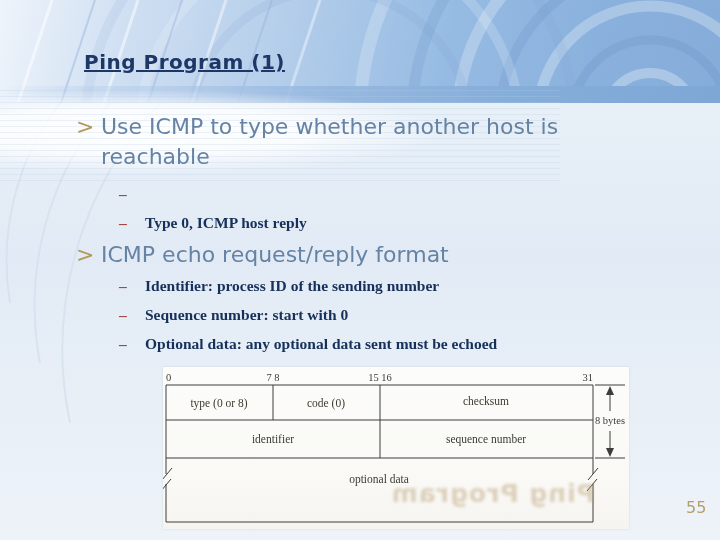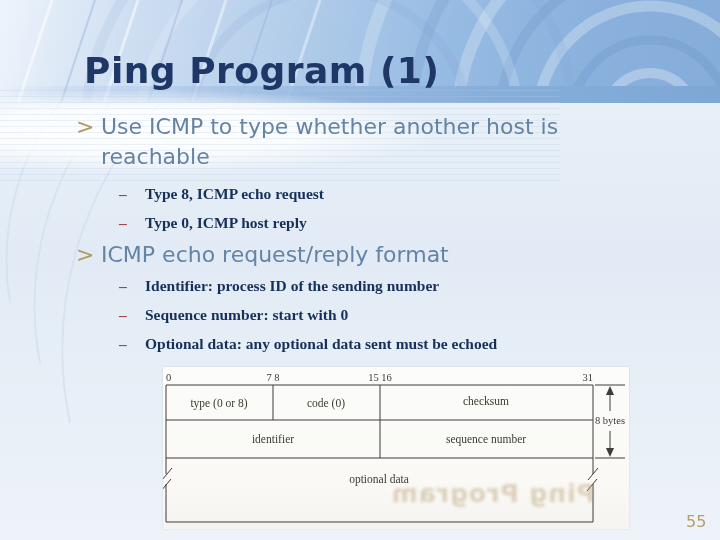--- a/index.html
+++ b/index.html
@@ -14,22 +14,22 @@
     background:linear-gradient(180deg,#f2f7fc 0%,#e7eff7 20%,#e2ebf5 48%,#e8eff7 75%,#eef3f9 100%);}
   .decor{position:absolute;left:0;top:0;pointer-events:none;}
   .banner{position:absolute;left:0;top:0;width:720px;height:103px;
     background:linear-gradient(100deg,#eef4fb 0%,#cfdff2 18%,#b3cdea 40%,#96bbe3 62%,#8ab1dd 82%,#86add9 100%);}
   .banner-band{position:absolute;left:0;top:86px;width:720px;height:17px;
     background:linear-gradient(90deg,rgba(173,200,233,0) 0%,rgba(173,200,233,0.55) 22%,rgba(150,184,224,0.9) 45%,#86aeda 70%,#7ea7d6 100%);}
   .glow{position:absolute;left:0;top:90px;width:560px;height:92px;
     background:
       repeating-linear-gradient(180deg,rgba(183,202,226,0.25) 0 1px,rgba(255,255,255,0) 1px 6px),
       radial-gradient(ellipse 75% 62% at 25% 45%,rgba(255,255,255,0.97) 0%,rgba(255,255,255,0.78) 42%,rgba(255,255,255,0) 74%);}
-  .title{position:absolute;left:84px;top:50px;font-size:36px;font-weight:700;
-    letter-spacing:0.5px;color:var(--title-color);}
+  .title{position:absolute;left:84px;top:50px;font-size:20px;font-weight:700;
+    letter-spacing:0.5px;color:var(--title-color);text-decoration:underline;}
   .b-l1{position:absolute;display:flex;width:560px;color:var(--body-color);
     font-size:22px;line-height:30px;}
   .b-l1 .mk{color:var(--marker-gold);width:25px;flex:0 0 25px;}
   .b-l2{position:absolute;display:flex;color:var(--sub-color);
     font-family:"Liberation Serif","DejaVu Serif",serif;font-weight:700;font-size:15.5px;line-height:18px;}
   .b-l2 .mk{color:var(--dash-red);width:26px;flex:0 0 26px;font-weight:700;}
   .pos-b1{left:76px;top:112px;}
   .pos-s1a{left:119px;top:185px;}
   .pos-s1b{left:119px;top:214px;}
   .pos-b2{left:76px;top:240px;}
@@ -40,21 +40,21 @@
     background:linear-gradient(180deg,#fcfcfa 0%,#faf9f6 70%,#f5f4f0 100%);
     box-shadow:0 0 2px rgba(120,140,160,0.25);}
   .scan svg{position:absolute;left:0;top:0;}
   .scan text{font-family:"Liberation Serif","DejaVu Serif",serif;fill:var(--scan-text);}
   .bitlbl{font-size:10.5px;}
   .celllbl{font-size:11.5px;}
   .sizelbl{font-size:10.5px;}
   .ghost{position:absolute;left:232px;top:112px;width:200px;text-align:center;
     transform:scaleX(-1);filter:blur(1.6px);color:var(--ghost-color);
     font-size:25px;font-weight:700;letter-spacing:1px;white-space:nowrap;}
-  .pagenum{position:absolute;left:686px;top:512px;font-size:16px;color:var(--page-num-color);}
+  .pagenum{position:absolute;left:686px;top:498px;font-size:16px;color:var(--page-num-color);}
 </style>
 </head>
 <body>
 
 <div class="slide">
 
   <div class="banner"></div>
   <svg class="decor" width="720" height="103">
     <g fill="none">
       <circle cx="650" cy="118" r="45" stroke="rgba(255,255,255,0.30)" stroke-width="10"></circle>
@@ -87,21 +87,20 @@
   <div class="glow"></div>
 
   <div class="title">Ping Program (1)</div>
 
   <div class="b-l1 pos-b1">
     <span class="mk">&gt;</span>
     <span>Use ICMP to type whether another host is reachable</span>
   </div>
   <div class="b-l2 pos-s1a">
     <span class="mk">–</span>
-    <span>Type 8, ICMP echo request</span>
   </div>
   <div class="b-l2 pos-s1b">
     <span class="mk">–</span>
     <span>Type 0, ICMP host reply</span>
   </div>
   <div class="b-l1 pos-b2">
     <span class="mk">&gt;</span>
     <span>ICMP echo request/reply format</span>
   </div>
   <div class="b-l2 pos-s2a">

